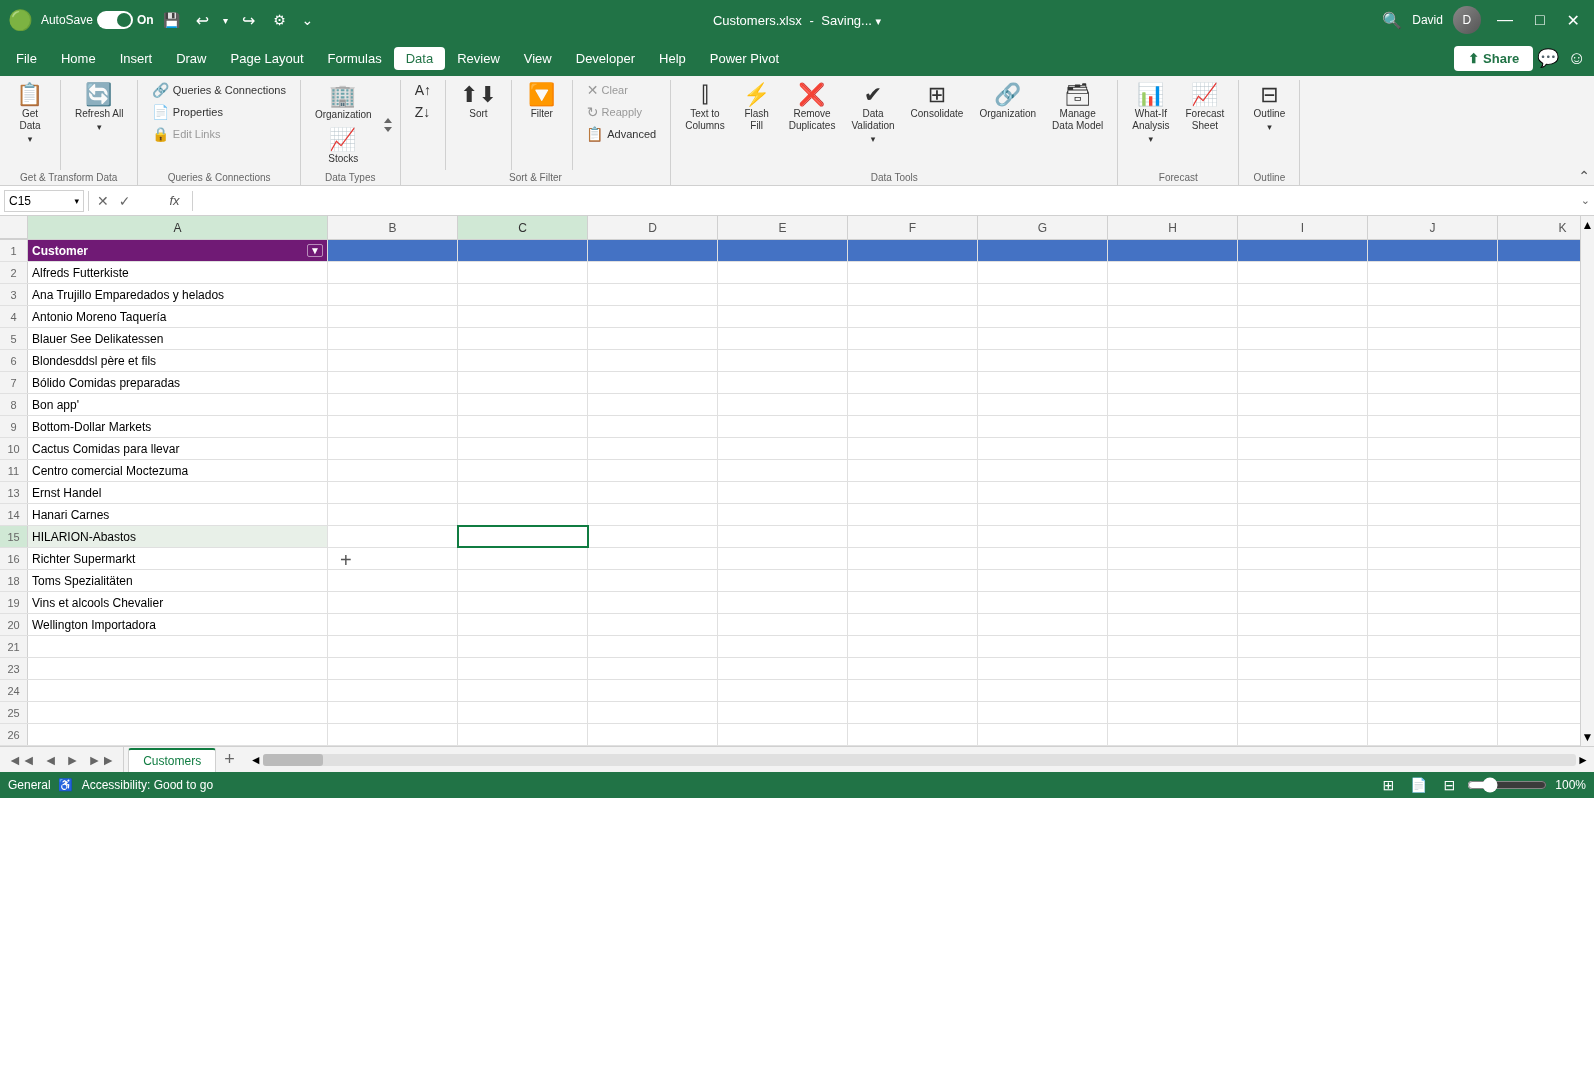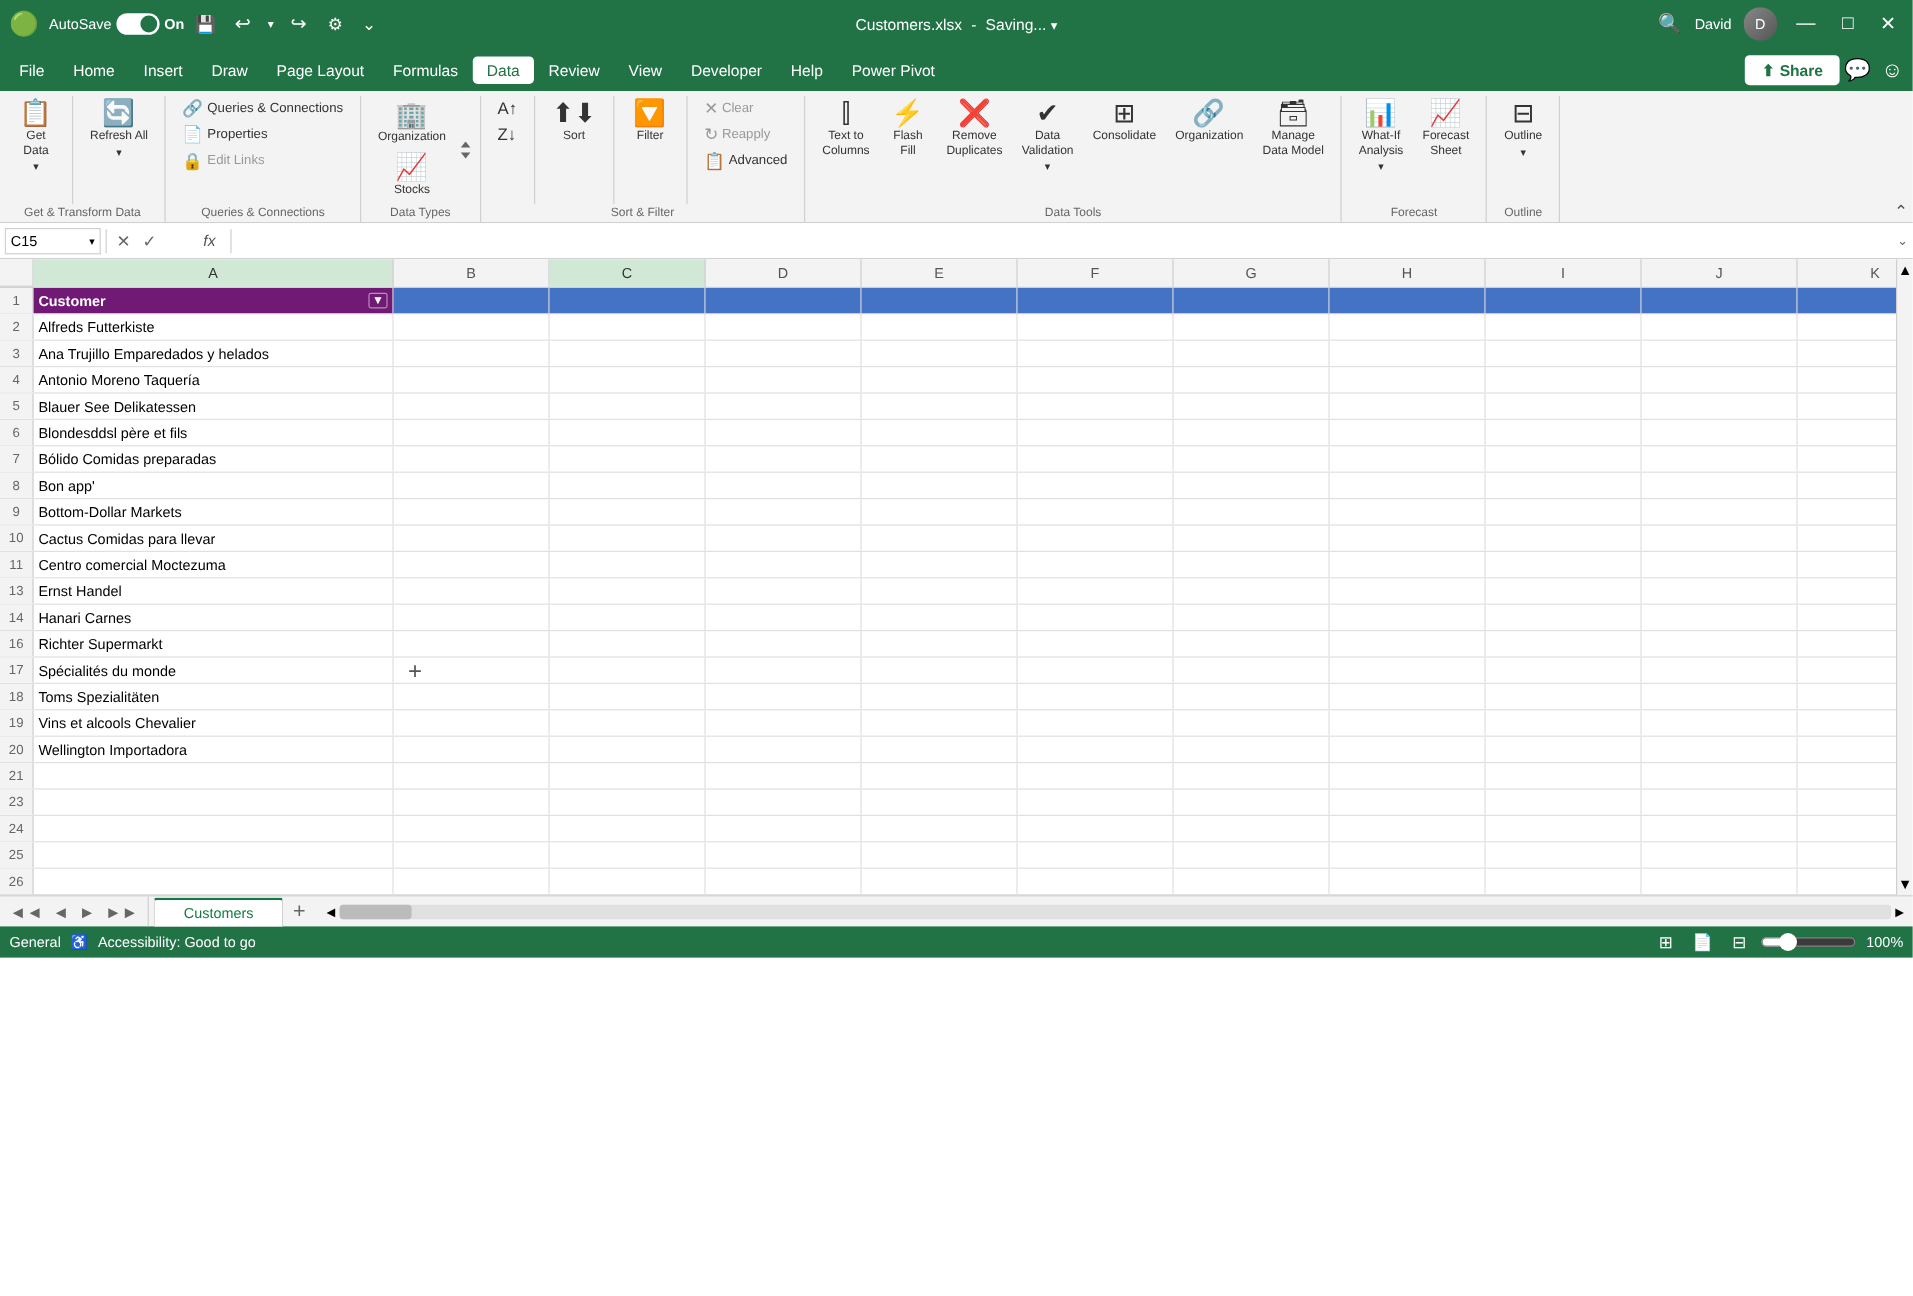--- a/index.html
+++ b/index.html
@@ -255,21 +255,21 @@
     
     .filter-icon {
       margin-left: auto;
       font-size: 10px;
       color: white;
       border: 1px solid rgba(255,255,255,0.5);
       padding: 0 2px;
       border-radius: 2px;
     }
     .sheet-tab {
-      padding: 4px 24px;
+      padding: 4px 14px;
       background: white;
       border: 1px solid #d0d0d0;
       border-bottom: none;
       border-radius: 3px 3px 0 0;
       cursor: pointer;
       font-size: 12px;
       color: #333;
       font-weight: 500;
       margin-right: 2px;
     }
@@ -779,36 +779,36 @@
             <div class="cell col-d"></div>
             <div class="cell col-e"></div>
             <div class="cell col-f"></div>
             <div class="cell col-g"></div>
             <div class="cell col-h"></div>
             <div class="cell col-i"></div>
             <div class="cell col-j"></div>
             <div class="cell col-k"></div>
           </div>
           <div class="sheet-row">
+            <div class="row-num" style="background: rgb(208, 232, 213);">15</div>
+            <div class="cell col-a" style="background: rgb(232, 240, 232);">HILARION-Abastos</div>
+            <div class="cell col-b"></div>
+            <div class="cell col-c" style="outline: rgb(16, 124, 65) solid 2px; outline-offset: -1px; z-index: 3; background: white;"></div>
+            <div class="cell col-d"></div>
+            <div class="cell col-e"></div>
+            <div class="cell col-f"></div>
+            <div class="cell col-g"></div>
+            <div class="cell col-h"></div>
+            <div class="cell col-i"></div>
+            <div class="cell col-j"></div>
+            <div class="cell col-k"></div>
+          </div>
+          <div class="sheet-row">
             <div class="row-num">16</div>
             <div class="cell col-a">Richter Supermarkt</div>
-            <div class="cell col-b"></div>
-            <div class="cell col-c"></div>
-            <div class="cell col-d"></div>
-            <div class="cell col-e"></div>
-            <div class="cell col-f"></div>
-            <div class="cell col-g"></div>
-            <div class="cell col-h"></div>
-            <div class="cell col-i"></div>
-            <div class="cell col-j"></div>
-            <div class="cell col-k"></div>
-          </div>
-          <div class="sheet-row">
-            <div class="row-num">17</div>
-            <div class="cell col-a">Spécialités du monde</div>
             <div class="cell col-b"></div>
             <div class="cell col-c"></div>
             <div class="cell col-d"></div>
             <div class="cell col-e"></div>
             <div class="cell col-f"></div>
             <div class="cell col-g"></div>
             <div class="cell col-h"></div>
             <div class="cell col-i"></div>
             <div class="cell col-j"></div>
             <div class="cell col-k"></div>

